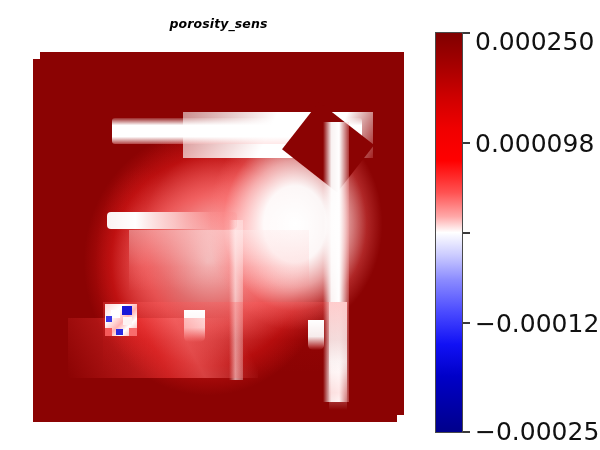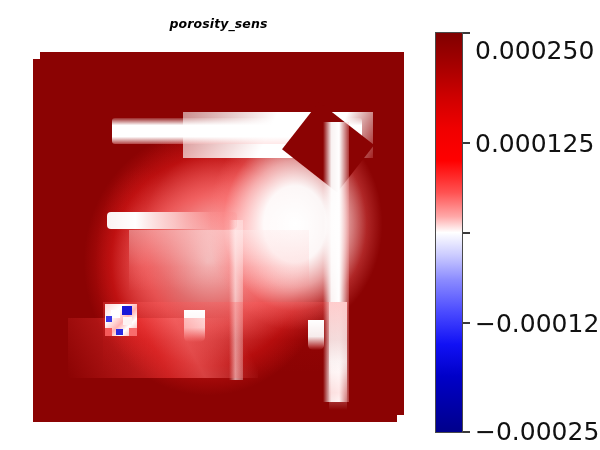--- a/index.html
+++ b/index.html
@@ -348,17 +348,17 @@
 
 <div id="colorbar-wrap">
   <div id="colorbar"></div>
 
   <div class="cb-tick" style="top:0px;"></div>
   <div class="cb-tick" style="top:110px;"></div>
   <div class="cb-tick" style="top:200px;"></div>
   <div class="cb-tick" style="top:290px;"></div>
   <div class="cb-tick" style="top:399px;"></div>
 
-  <div class="cb-label" style="top:18px;">0.000250</div>
-  <div class="cb-label" style="top:111px;">0.000125</div>
+  <div class="cb-label" style="top:9px;">0.000250</div>
+  <div class="cb-label" style="top:111px;">0.000098</div>
   <div class="cb-label" style="top:291px;">−0.000125</div>
   <div class="cb-label" style="top:399px;">−0.000250</div>
 </div>
 
 </body></html>

